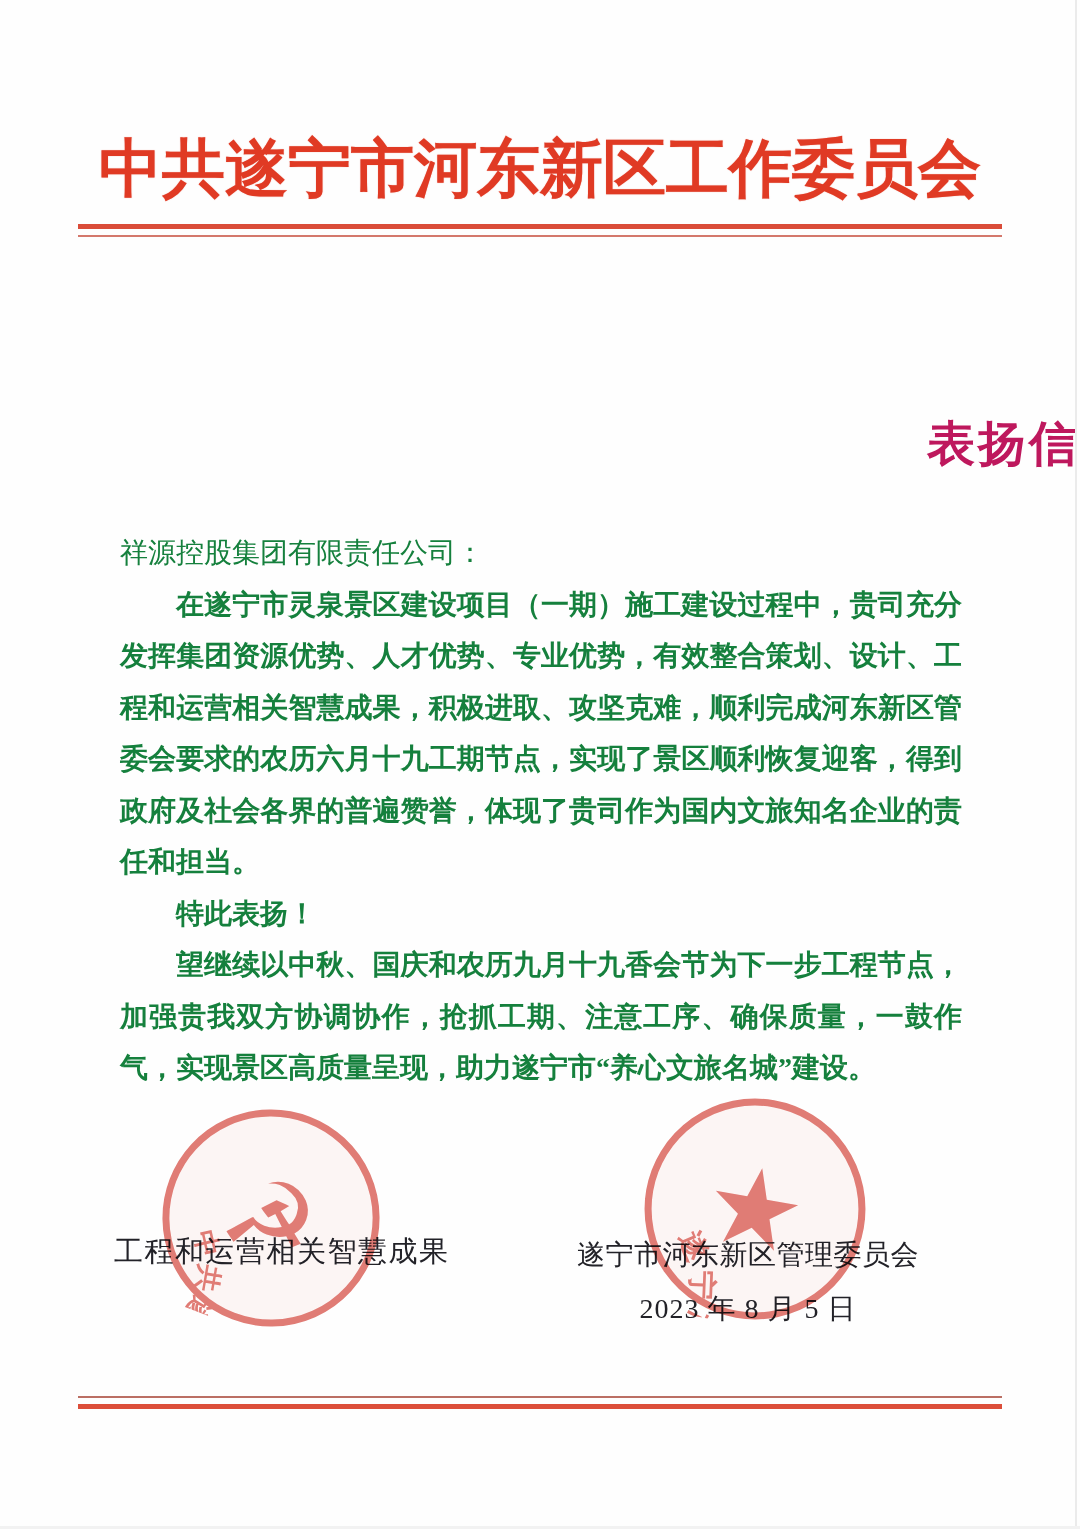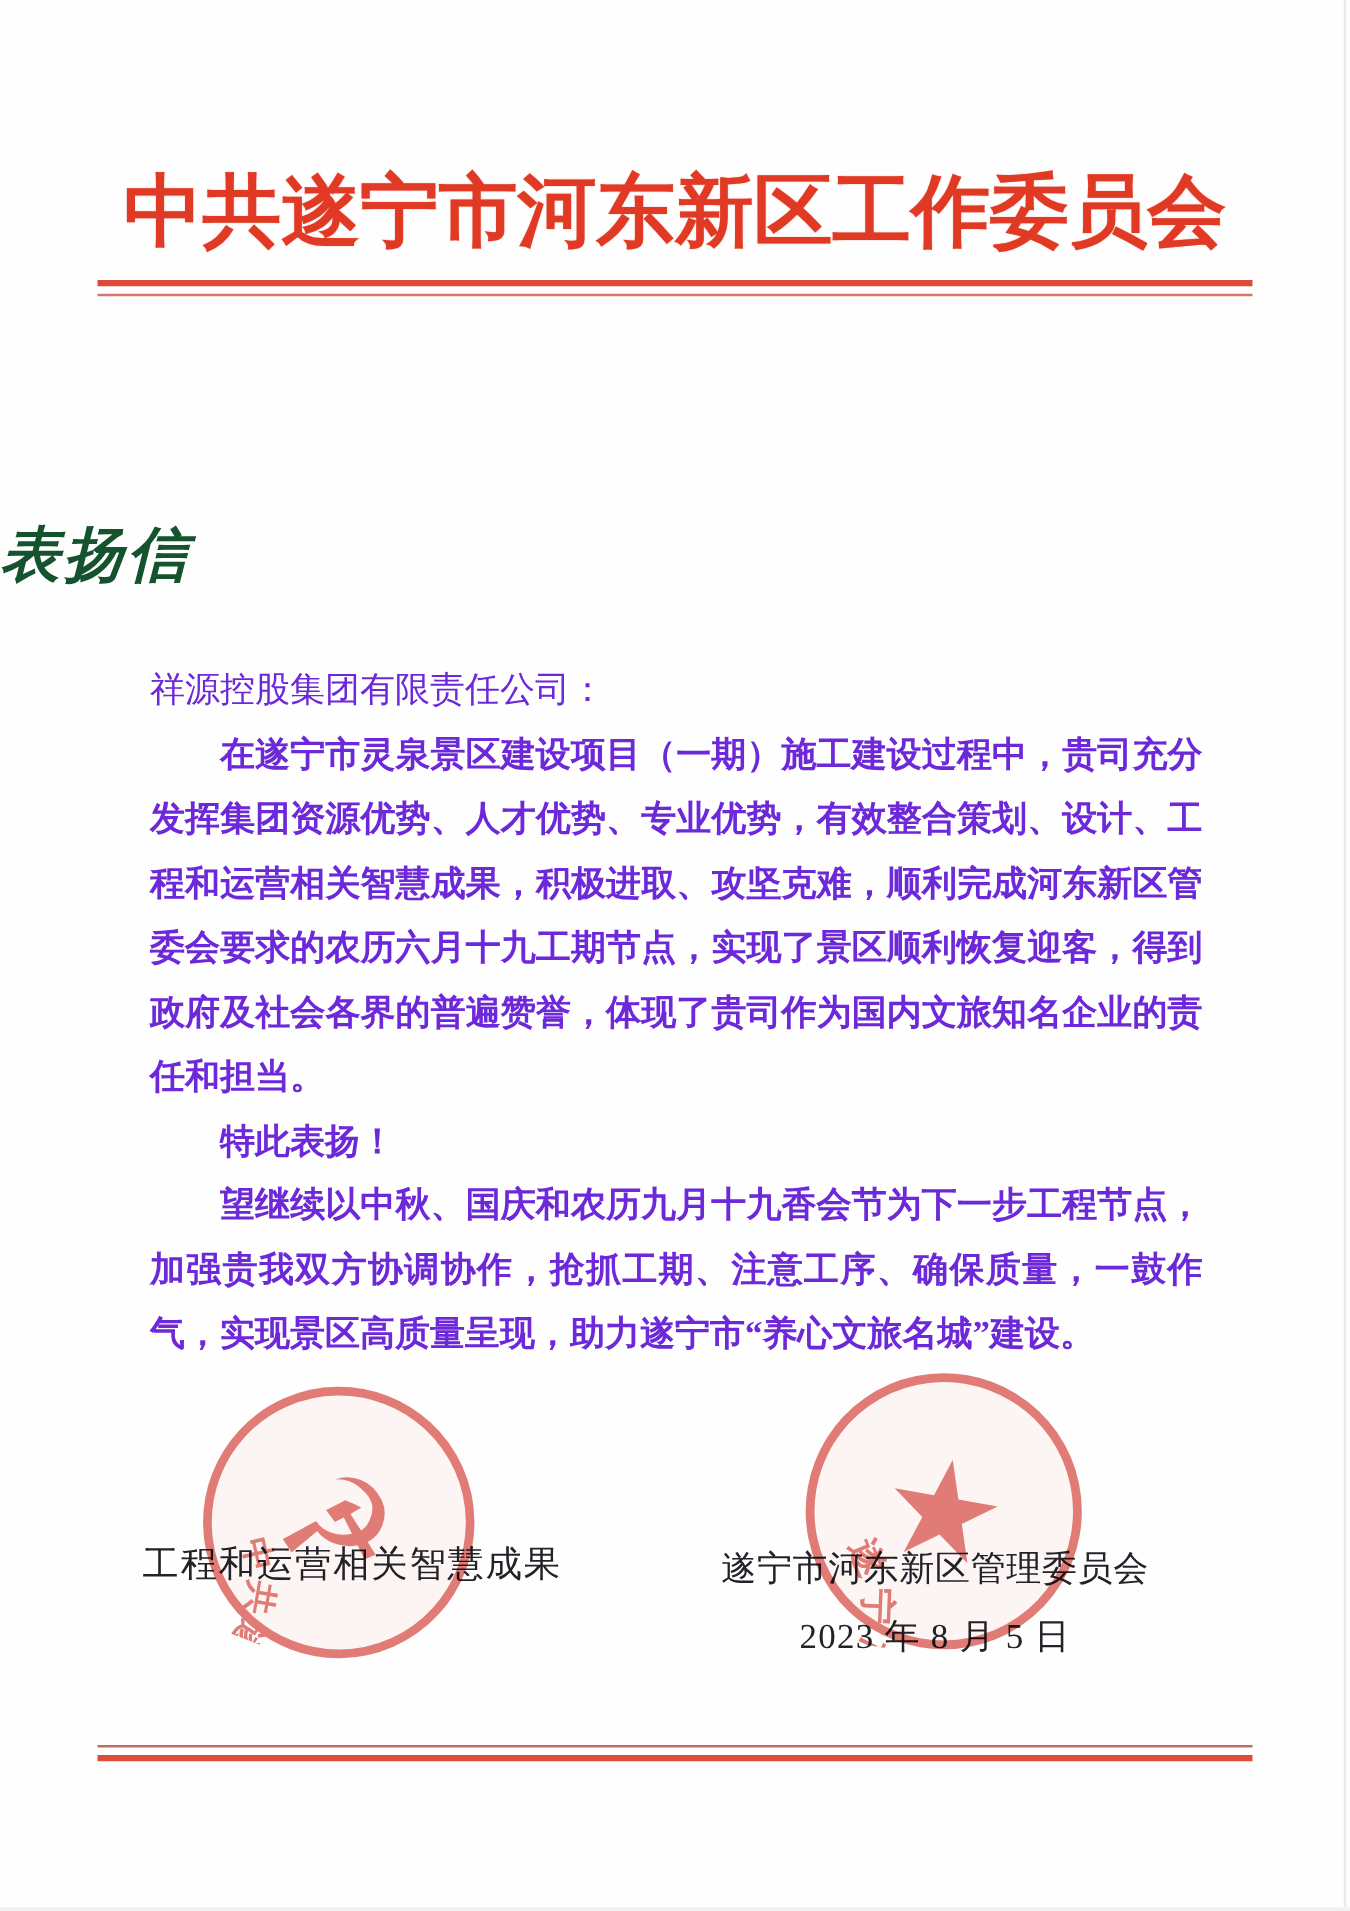--- a/index.html
+++ b/index.html
@@ -25,34 +25,33 @@
   }
   .rule { position: absolute; left: 78px; width: 924px; }
   .rule-top-thick   { top: 224px; height: 5px; background: #da4c39; }
   .rule-top-thin    { top: 235px; height: 2px; background: #d4786c; }
   .rule-bot-thin    { top: 1396px; height: 2px; background: #bb6f64; }
   .rule-bot-thick   { top: 1404px; height: 5px; background: #dc4e3a; }
   
   .doc-title {
     position: absolute;
     top: 412px; left: 0; width: 100%;
-    text-align: left;
+    text-align: right;
     font-size: 48px;
     font-weight: 800;
     letter-spacing: 3px;
-    color: #14532d;
-    font-style: italic;
+    color: #be185d;
   }
   
   .letter-body {
     position: absolute;
     top: 527px; left: 120px; width: 842px;
     font-size: 28px;
     line-height: 51.5px;
-    color: #6d28d9;
+    color: #15803d;
     text-align: justify;
   }
   .letter-body p { margin: 0; }
   .letter-body p.indent { text-indent: 2em; font-weight: bold; }
   
   .sign-left {
     position: absolute;
     top: 1232px; left: 114px;
     font-size: 29px;
     letter-spacing: 1.5px;

